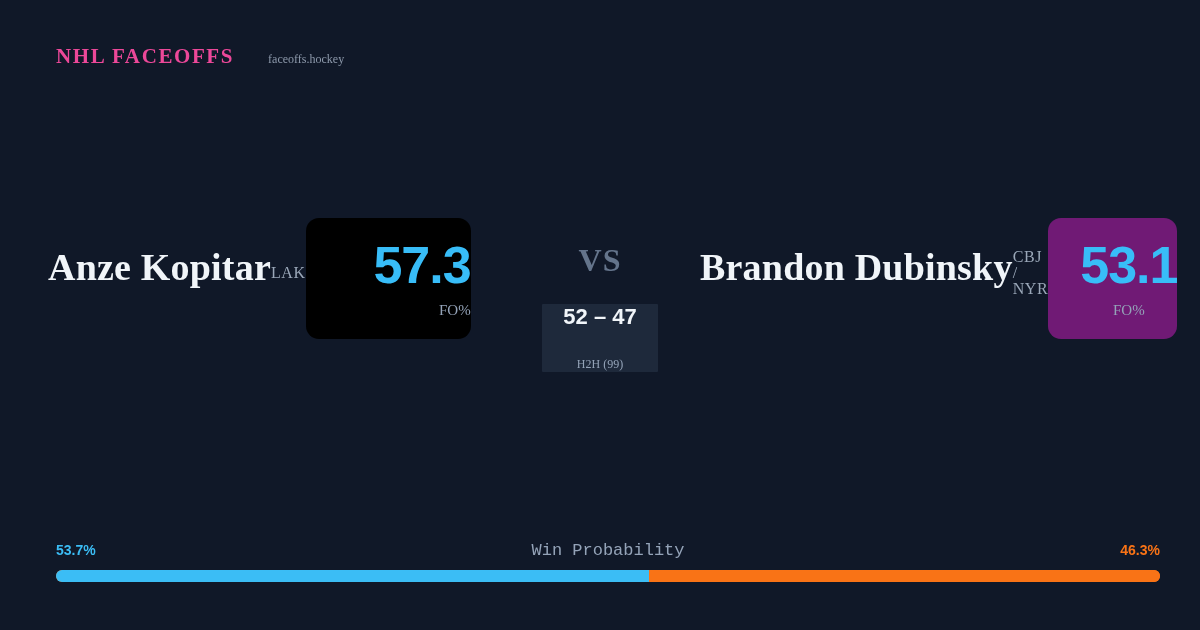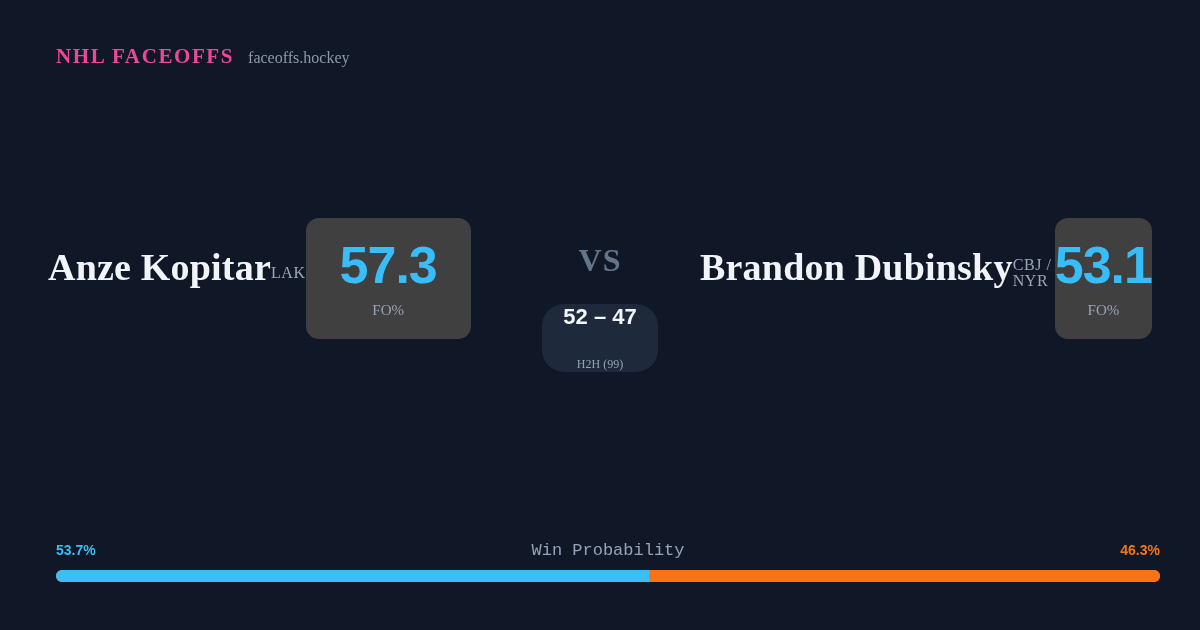--- a/index.html
+++ b/index.html
@@ -31,23 +31,24 @@
   .brand-title {
     font-family: "Liberation Serif", "DejaVu Serif", serif;
     font-size: 21px;
     font-weight: bold;
     letter-spacing: 1.6px;
     color: #38bdf8;
     line-height: 1;
   }
   .brand-domain {
     font-family: "Liberation Serif", "DejaVu Serif", serif;
-    font-size: 16px;
+    font-size: 12px;
     color: #8d99ab;
     line-height: 1;
+    margin-left: 20px;
   }
 
   
   .matchup {
     position: absolute;
     left: 0;
     right: 0;
     top: 196px;
     display: flex;
     align-items: flex-start;
@@ -124,21 +125,21 @@
     color: #64748b;
     letter-spacing: 1px;
     line-height: 1;
   }
 
   .h2h-box {
     margin-top: 28px;
     width: 116px;
     height: 68px;
     background: #1e293b;
-    border-radius: 22px;
+    border-radius: 1px;
     display: flex;
     flex-direction: column;
     align-items: center;
     justify-content: center;
     gap: 28px;
   }
 
   .h2h-score {
     font-family: "Liberation Sans", "DejaVu Sans", sans-serif;
     font-size: 22px;
@@ -222,38 +223,38 @@
 <div class="brand">
   <span class="brand-title" style="color: #ec4899;">NHL FACEOFFS</span>
   <span class="brand-domain">faceoffs.hockey</span>
 </div>
 
 <div class="matchup">
 
   <div class="player">
     <div class="player-name">Anze Kopitar</div>
     <div class="player-team">LAK</div>
-    <div class="stat-card" style="background: #404040;">
+    <div class="stat-card" style="background: #000000; align-items: flex-end;">
       <div class="stat-value" style="color: rgb(56, 189, 248);">57.3</div>
       <div class="stat-label">FO%</div>
     </div>
   </div>
 
   <div class="center">
     <div class="vs-label">VS</div>
     <div class="h2h-box" style="background: rgb(30, 41, 59);">
       <div class="h2h-score">52 – 47</div>
       <div class="h2h-label">H2H (99)</div>
     </div>
   </div>
 
   <div class="player">
     <div class="player-name">Brandon Dubinsky</div>
     <div class="player-team">CBJ / NYR</div>
-    <div class="stat-card" style="background: #404040;">
+    <div class="stat-card" style="background: #701a75; padding-left: 32px;">
       <div class="stat-value" style="color: rgb(56, 189, 248);">53.1</div>
       <div class="stat-label">FO%</div>
     </div>
   </div>
 
 </div>
 
 <div class="winprob">
   <div class="winprob-labels">
     <span class="wp-left" style="color: rgb(59, 189, 245);">53.7%</span>

